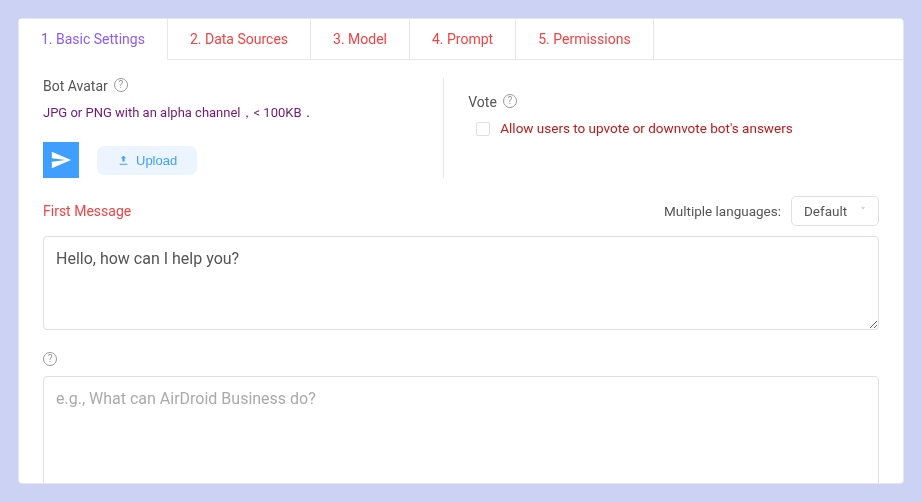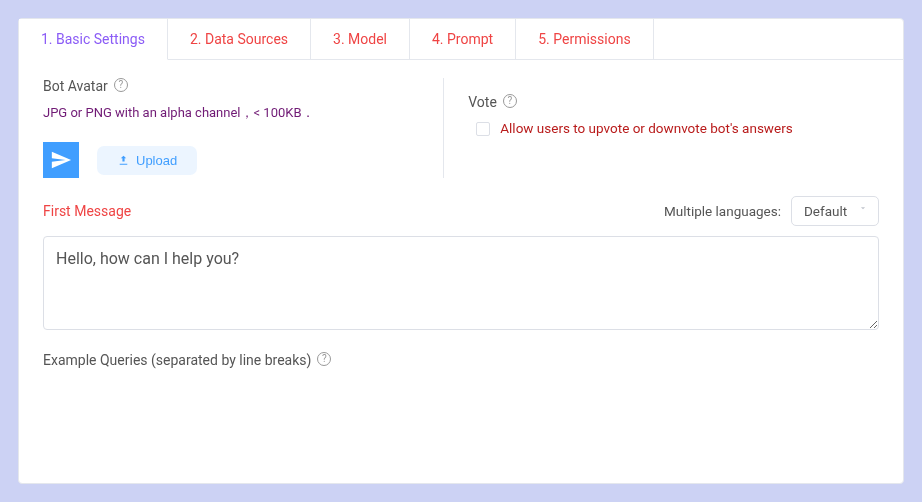--- a/index.html
+++ b/index.html
@@ -250,19 +250,19 @@
                 </svg>
             </span>
           </div>
         </div>
       </div>
       <textarea class="textarea" rows="3" style="">Hello, how can I help you?</textarea>
     </div>
 
     <div class="section">
       <div class="label">
-        <span>Example Queries (separated by line breaks)</span>
         <span class="help-icon">?</span>
       </div>
+      <textarea class="textarea" rows="4" placeholder="e.g., What can AirDroid Business do?" style=""></textarea>
     </div>
 
   </div>
 </div>
 
 </body></html>

